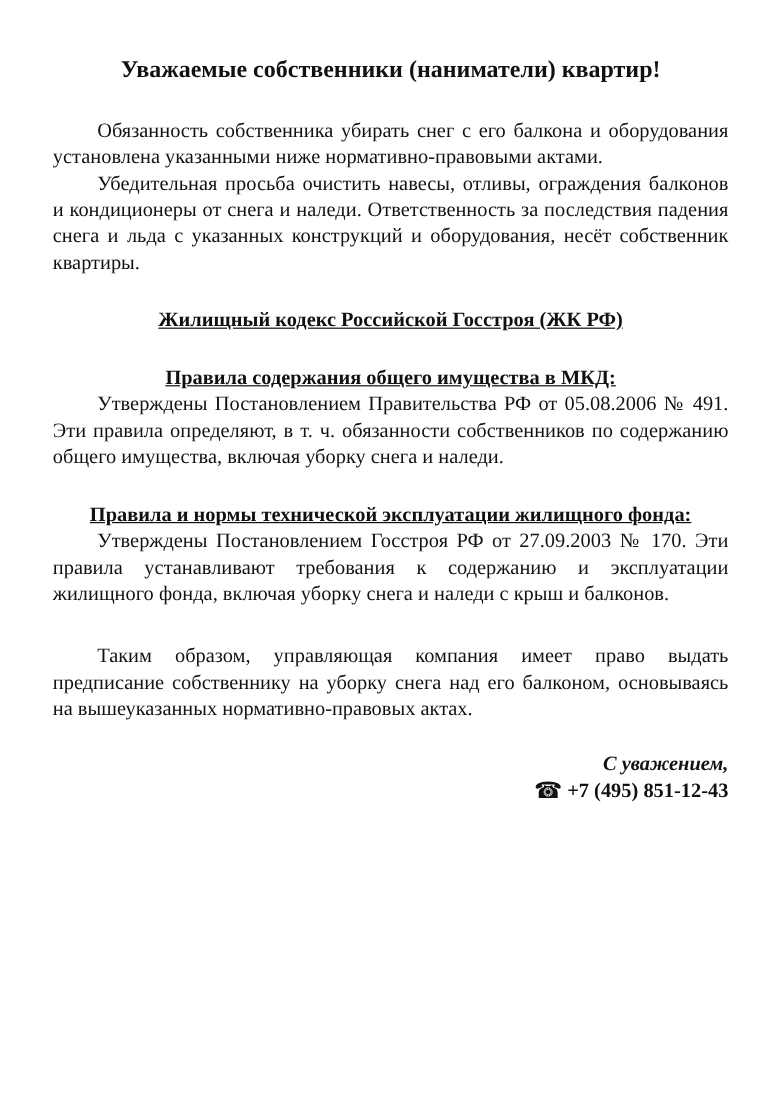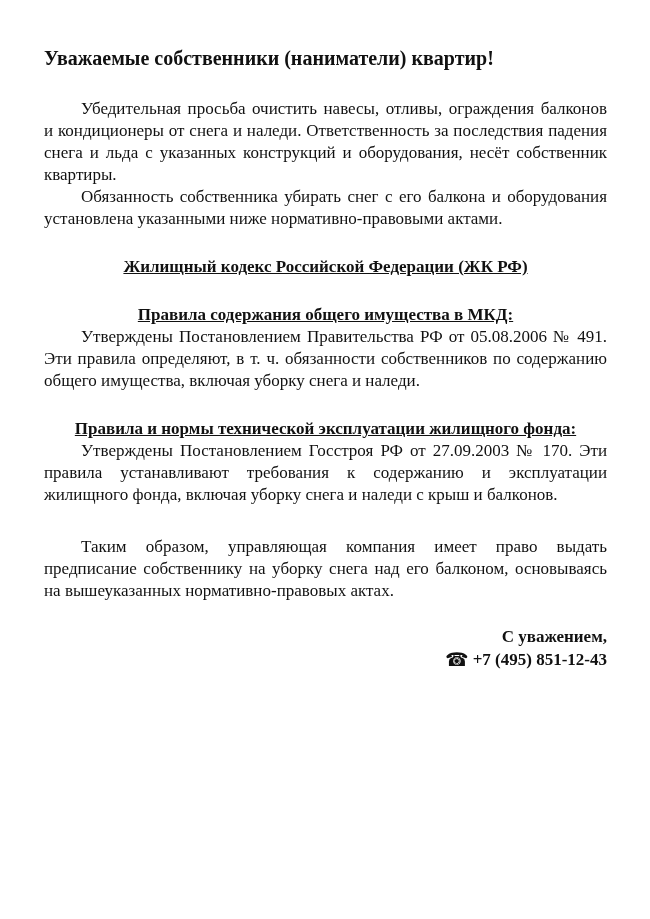--- a/index.html
+++ b/index.html
@@ -16,20 +16,21 @@
     color: #111111;
     font-family: "Liberation Serif", "DejaVu Serif", serif;
     box-sizing: border-box;
     padding: 44px 43px 0 44px;
     overflow: hidden;
   }
   .doc-title {
     font-size: 20px;
     line-height: 28px;
     font-weight: bold;
+    text-align: center;
     margin: 0 0 26px 0;
   }
   .para {
     font-size: 17px;
     line-height: 22px;
     text-align: justify;
     text-indent: 37px;
     margin: 0;
   }
   .section-heading {
@@ -47,43 +48,44 @@
     margin-top: 30px;
   }
   .signature {
     margin-top: 24px;
     text-align: right;
     font-size: 17px;
     line-height: 22px;
     font-weight: bold;
   }
   .signature .sig-line-italic {
+    font-style: italic;
   }
   .phone-row {
     font-style: normal;
   }
   .phone-icon {
     font-family: "DejaVu Sans", sans-serif;
     font-size: 19px;
     vertical-align: -1px;
     margin-right: 4px;
   }
 </style>
 </head>
 <body>
 
 <div class="page">
 
   <h1 class="doc-title">Уважаемые собственники (наниматели) квартир!</h1>
 
+  <p class="para">Обязанность собственника убирать снег с его балкона и оборудования установлена указанными ниже нормативно-правовыми актами.</p>
+
   <p class="para">Убедительная просьба очистить навесы, отливы, ограждения балконов и кондиционеры от снега и наледи. Ответственность за последствия падения снега и льда с указанных конструкций и оборудования, несёт собственник квартиры.</p>
 
-  <p class="para">Обязанность собственника убирать снег с его балкона и оборудования установлена указанными ниже нормативно-правовыми актами.</p>
-
-  <h2 class="section-heading">Жилищный кодекс Российской Федерации (ЖК РФ)</h2>
+  <h2 class="section-heading">Жилищный кодекс Российской Госстроя (ЖК РФ)</h2>
 
   <h2 class="section-heading">Правила содержания общего имущества в МКД:</h2>
   <p class="para">Утверждены Постановлением Правительства РФ от 05.08.2006 № 491. Эти правила определяют, в т. ч. обязанности собственников по содержанию общего имущества, включая уборку снега и наледи.</p>
 
   <h2 class="section-heading">Правила и нормы технической эксплуатации жилищного фонда:</h2>
   <p class="para">Утверждены Постановлением Госстроя РФ от 27.09.2003 № 170. Эти правила устанавливают требования к содержанию и эксплуатации жилищного фонда, включая уборку снега и наледи с крыш и балконов.</p>
 
   <p class="para conclusion">Таким образом, управляющая компания имеет право выдать предписание собственнику на уборку снега над его балконом, основываясь на вышеуказанных нормативно-правовых актах.</p>
 
   <div class="signature">

